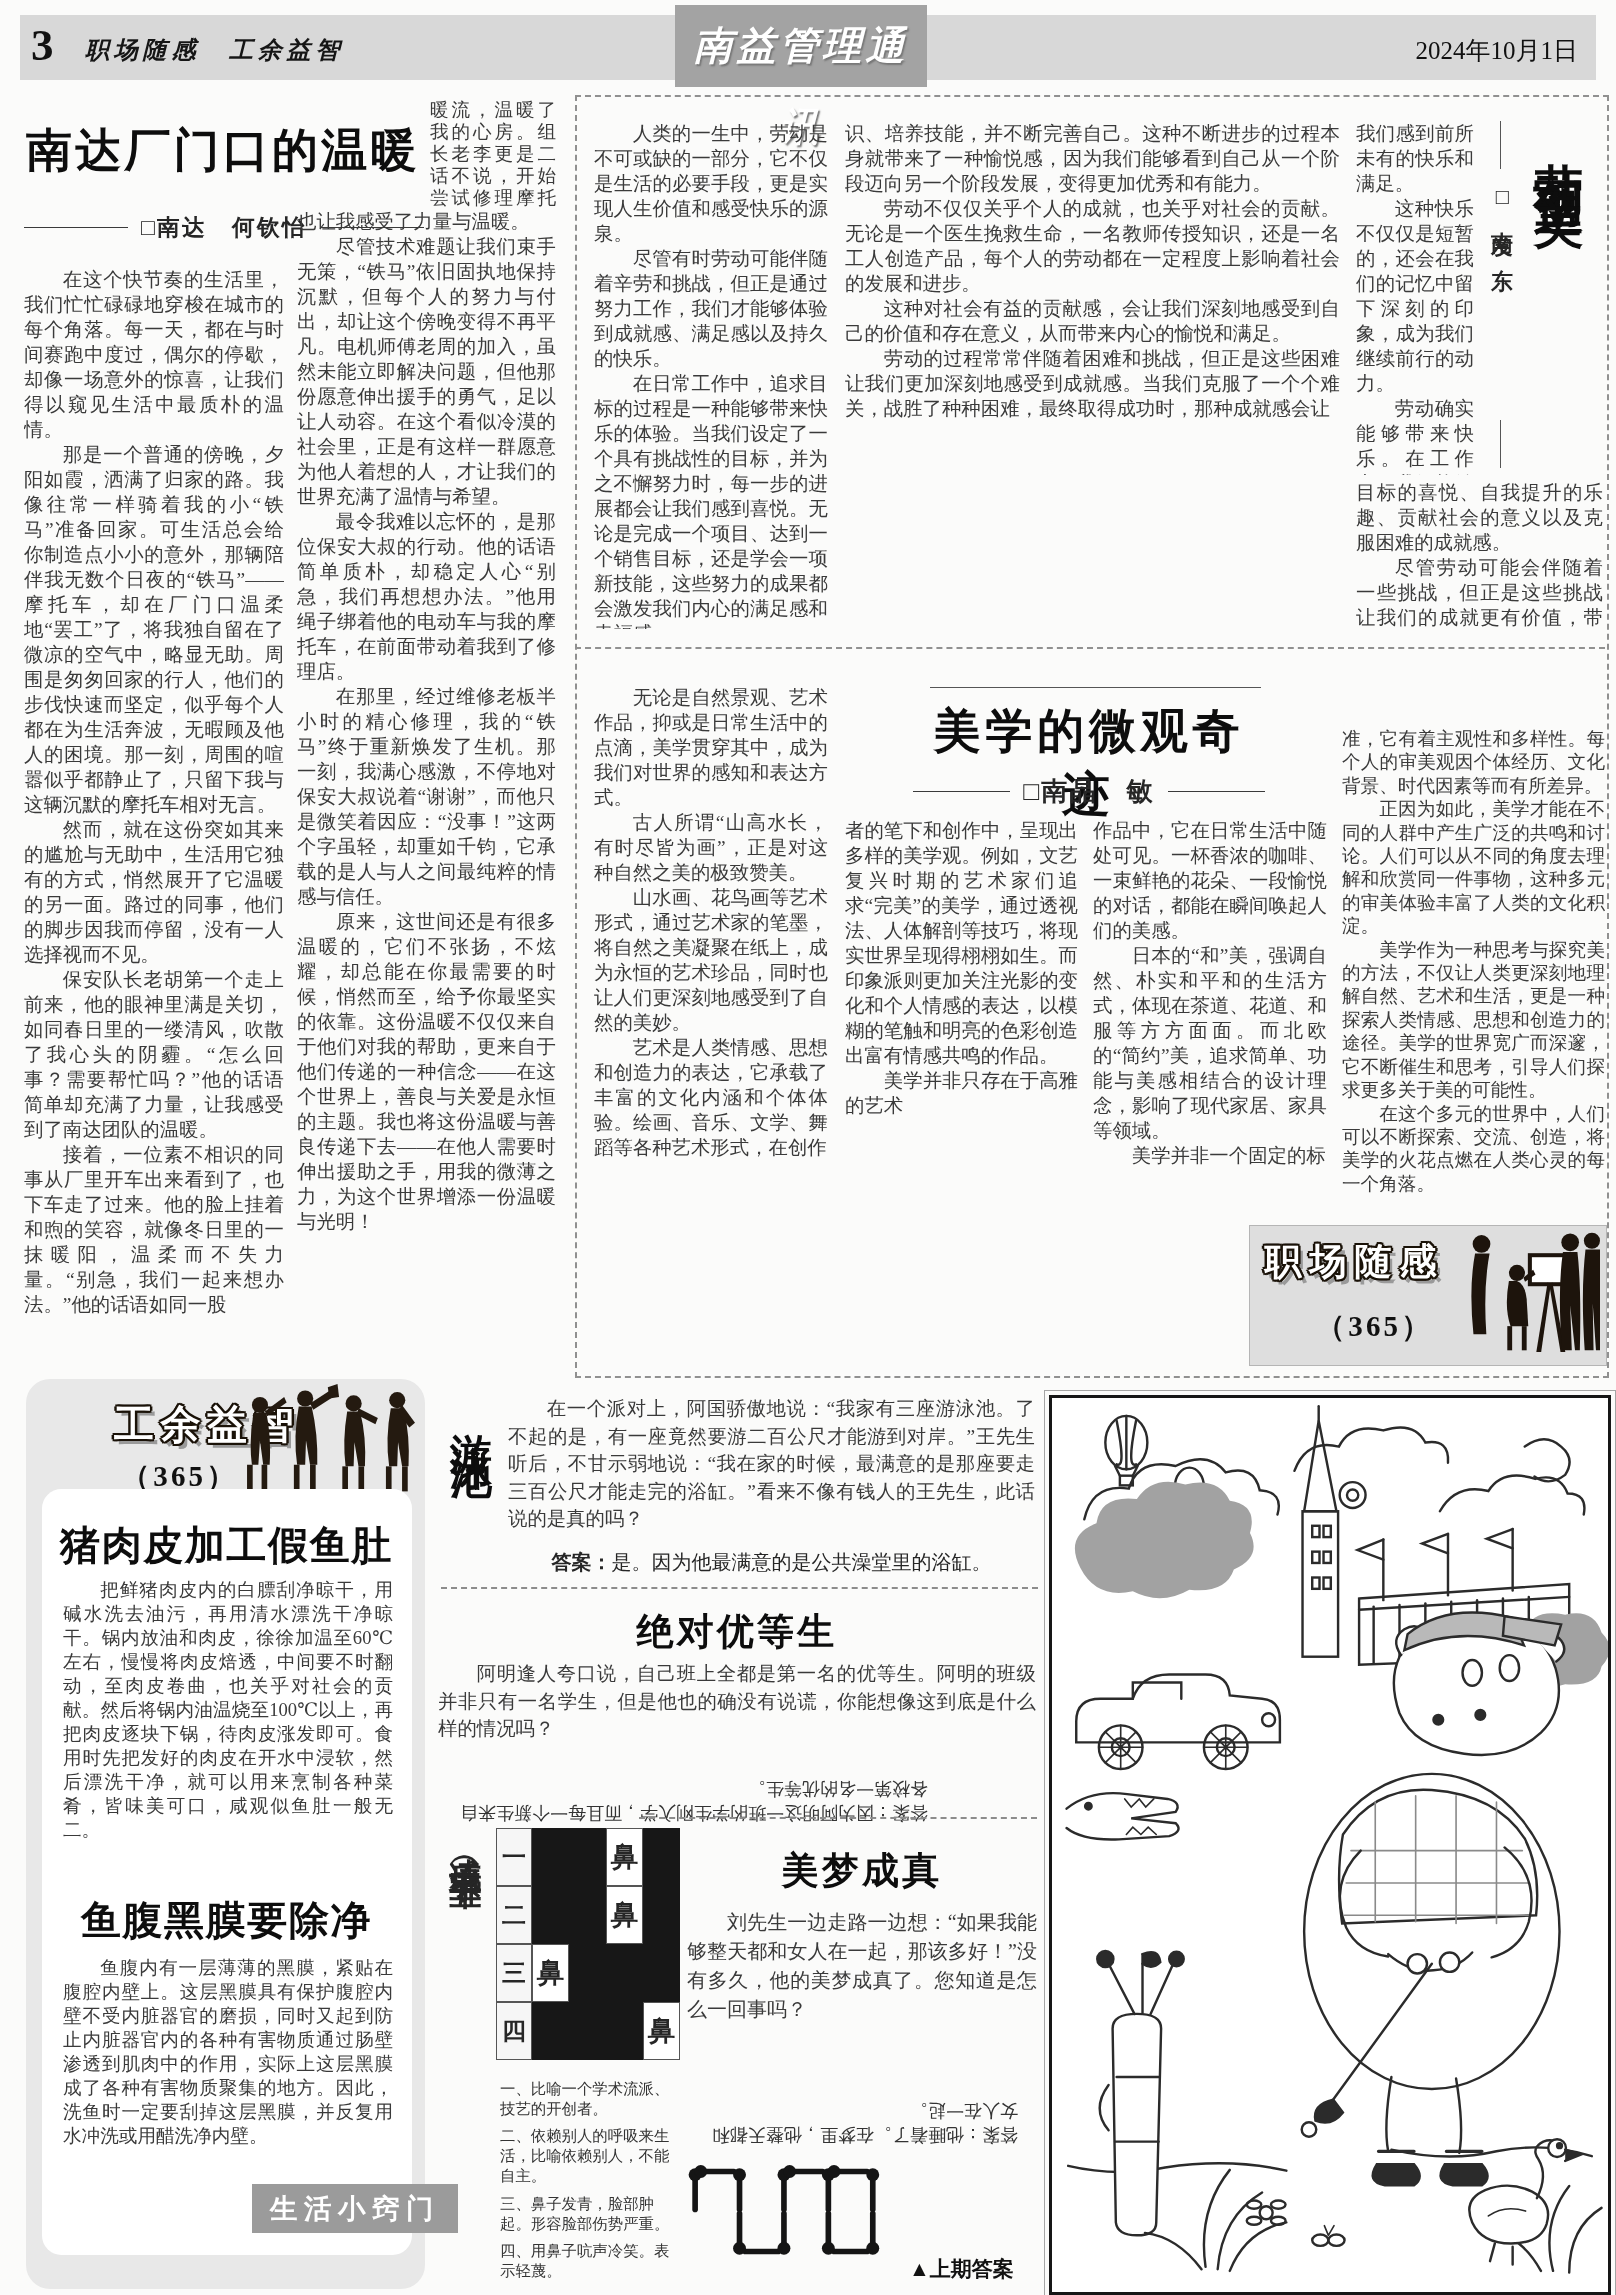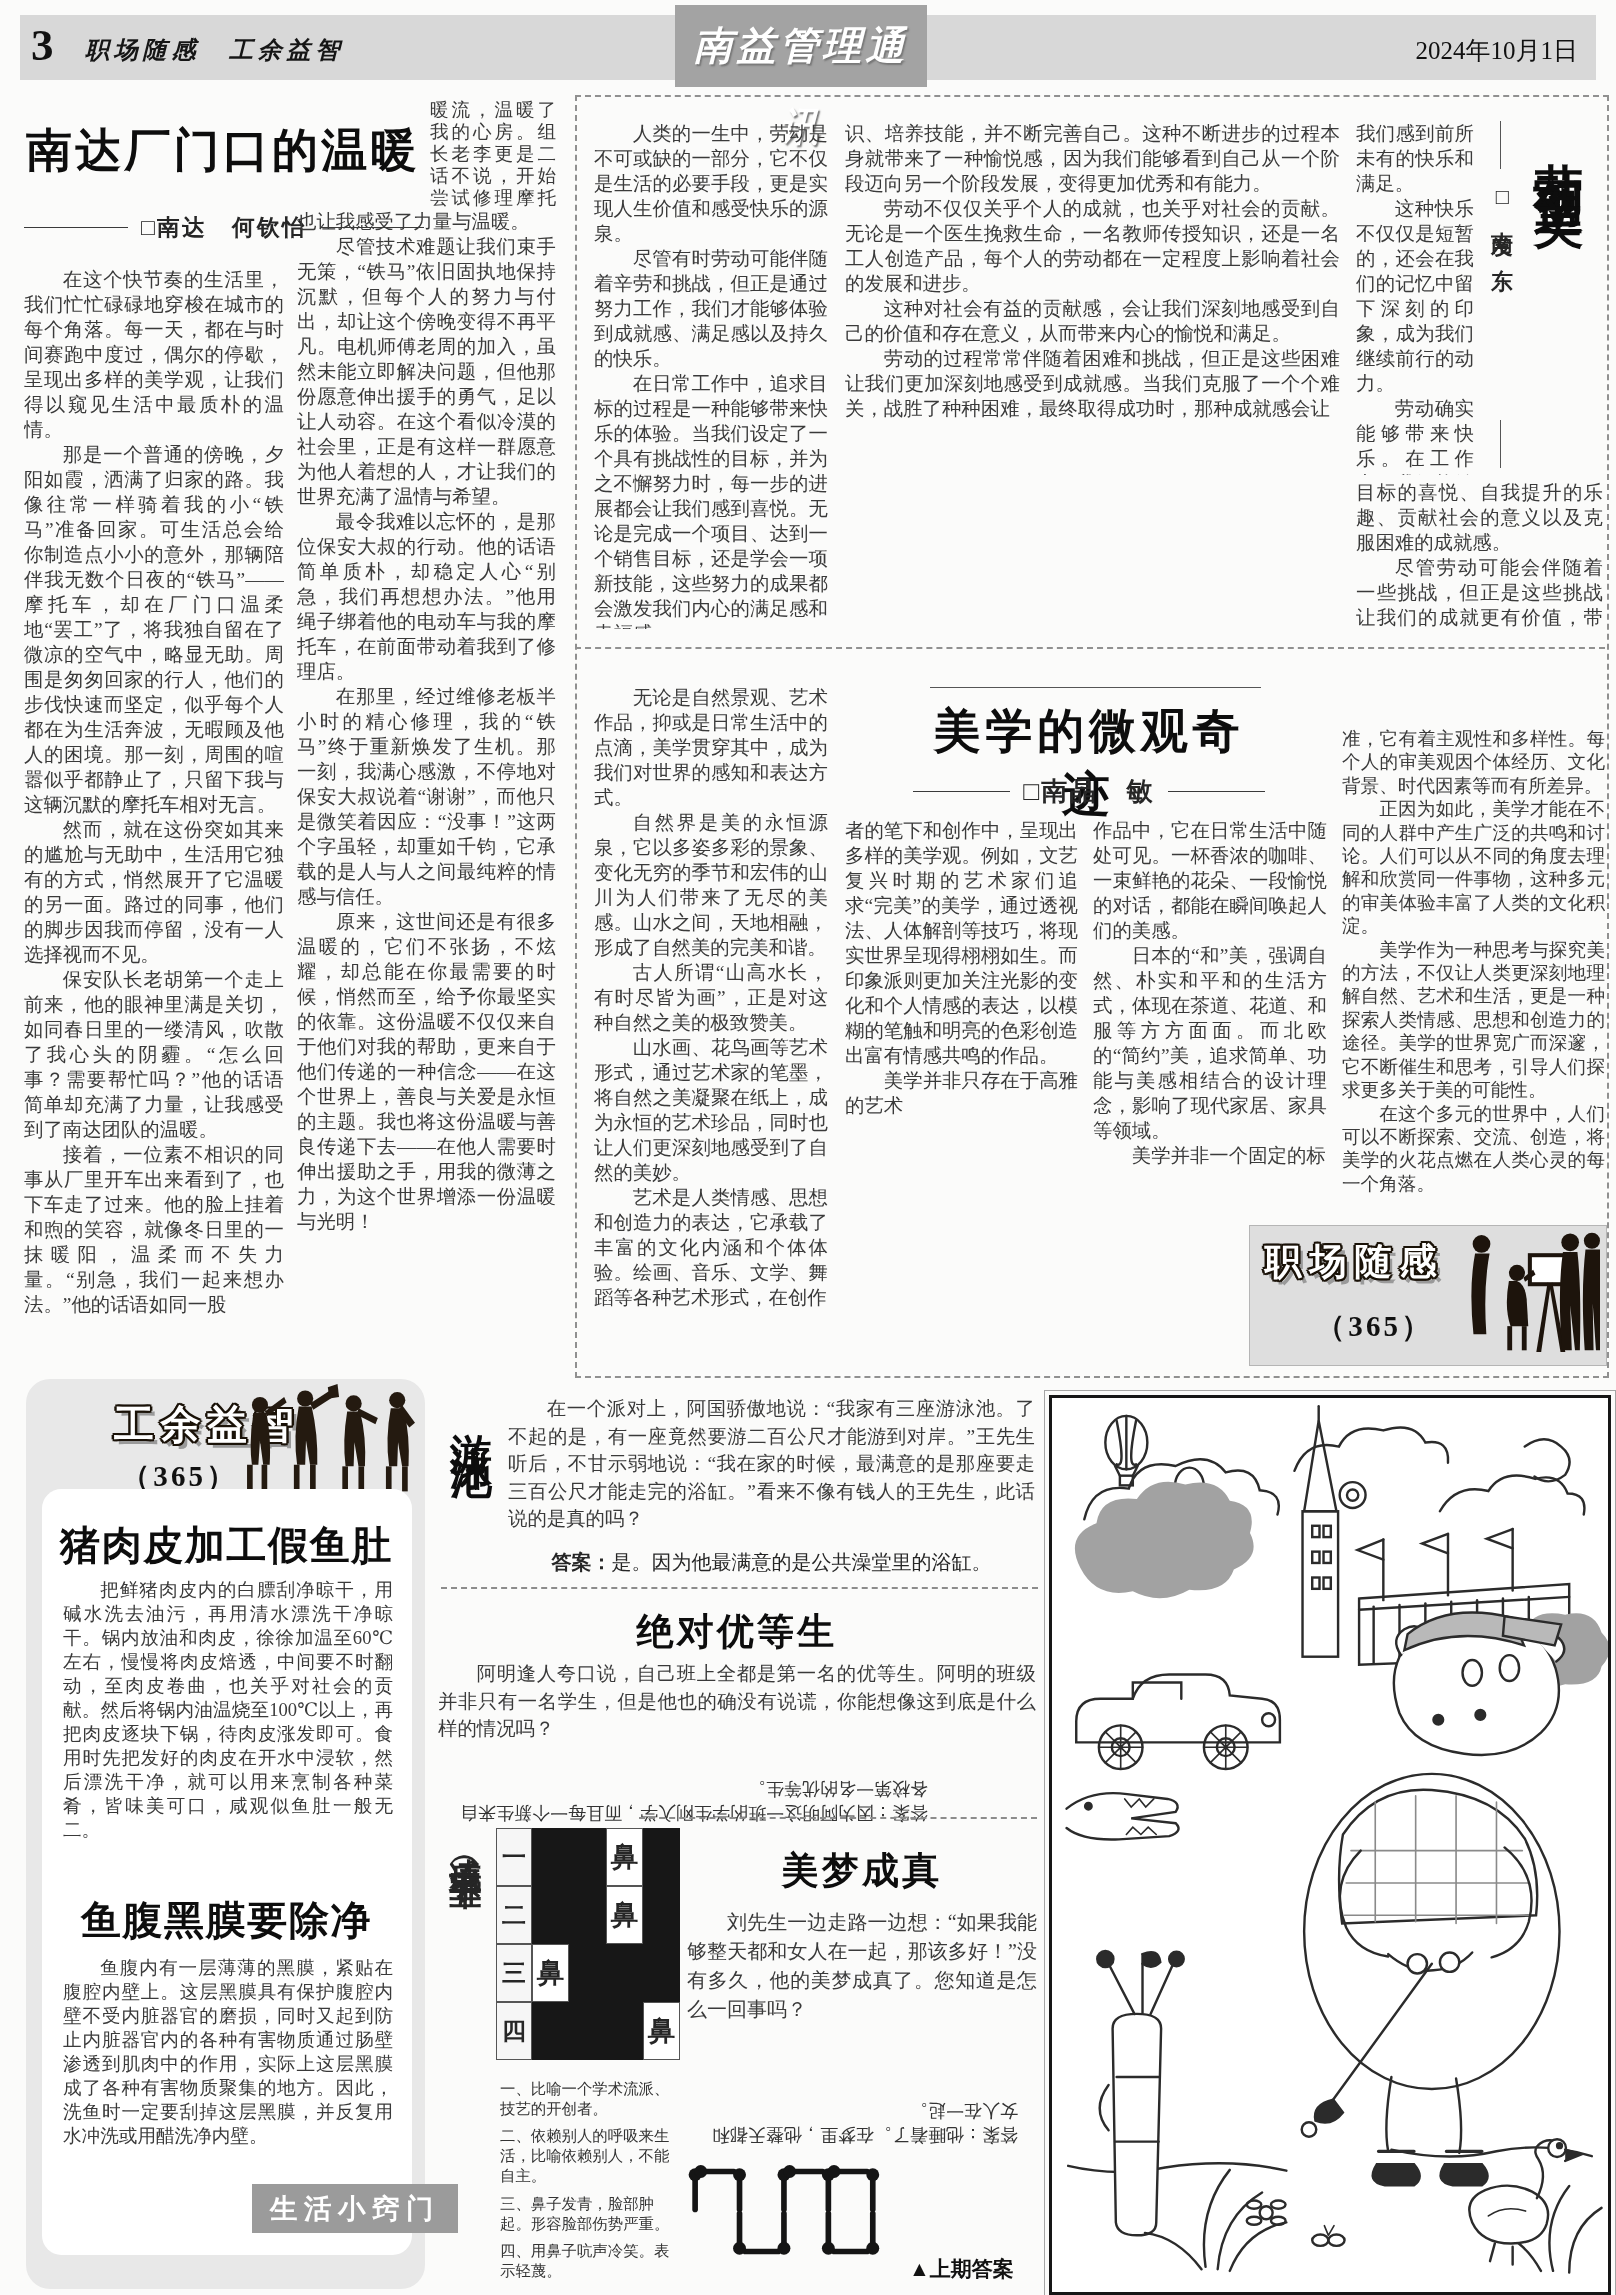--- a/index.html
+++ b/index.html
@@ -72,21 +72,21 @@
 <div class="hdate">2024年10月1日</div>
 
 <div class="abs a1title">南达厂门口的温暖</div>
 <div class="abs bylinerow" style="left:24px;top:212px;width:400px;">
   <span class="rule"></span>
   <span class="who">□南达　何钦怡</span>
   <span class="rule"></span>
 </div>
 <div class="abs jtext" style="left:430px;top:99px;width:126px;height:108px;font-size:18.6px;line-height:22px;">暖流，温暖了我的心房。组长老李更是二话不说，开始尝试修理摩托车，他的努力让我感动，</div>
 <div class="abs jtext" style="left:24px;top:267px;width:260px;height:1093px;">
-    <p>在这个快节奏的生活里，我们忙忙碌碌地穿梭在城市的每个角落。每一天，都在与时间赛跑中度过，偶尔的停歇，呈现出多样的美学观，让我们得以窥见生活中最质朴的温情。</p>
+    <p>在这个快节奏的生活里，我们忙忙碌碌地穿梭在城市的每个角落。每一天，都在与时间赛跑中度过，偶尔的停歇，却像一场意外的惊喜，让我们得以窥见生活中最质朴的温情。</p>
     <p>那是一个普通的傍晚，夕阳如霞，洒满了归家的路。我像往常一样骑着我的小“铁马”准备回家。可生活总会给你制造点小小的意外，那辆陪伴我无数个日夜的“铁马”——摩托车，却在厂门口温柔地“罢工”了，将我独自留在了微凉的空气中，略显无助。周围是匆匆回家的行人，他们的步伐快速而坚定，似乎每个人都在为生活奔波，无暇顾及他人的困境。那一刻，周围的喧嚣似乎都静止了，只留下我与这辆沉默的摩托车相对无言。</p>
     <p>然而，就在这份突如其来的尴尬与无助中，生活用它独有的方式，悄然展开了它温暖的另一面。路过的同事，他们的脚步因我而停留，没有一人选择视而不见。</p>
     <p>保安队长老胡第一个走上前来，他的眼神里满是关切，如同春日里的一缕清风，吹散了我心头的阴霾。“怎么回事？需要帮忙吗？”他的话语简单却充满了力量，让我感受到了南达团队的温暖。</p>
     <p>接着，一位素不相识的同事从厂里开车出来看到了，也下车走了过来。他的脸上挂着和煦的笑容，就像冬日里的一抹暖阳，温柔而不失力量。“别急，我们一起来想办法。”他的话语如同一股</p>
   </div>
 <div class="abs jtext noindent" style="left:297px;top:209px;width:259px;height:1151px;">
     <p>也让我感受了力量与温暖。</p>
     <p>尽管技术难题让我们束手无策，“铁马”依旧固执地保持沉默，但每个人的努力与付出，却让这个傍晚变得不再平凡。电机师傅老周的加入，虽然未能立即解决问题，但他那份愿意伸出援手的勇气，足以让人动容。在这个看似冷漠的社会里，正是有这样一群愿意为他人着想的人，才让我们的世界充满了温情与希望。</p>
     <p>最令我难以忘怀的，是那位保安大叔的行动。他的话语简单质朴，却稳定人心“别急，我们再想想办法。”他用绳子绑着他的电动车与我的摩托车，在前面带动着我到了修理店。</p>
     <p>在那里，经过维修老板半小时的精心修理，我的“铁马”终于重新焕发了生机。那一刻，我满心感激，不停地对保安大叔说着“谢谢”，而他只是微笑着因应：“没事！”这两个字虽轻，却重如千钧，它承载的是人与人之间最纯粹的情感与信任。</p>
@@ -123,21 +123,20 @@
 
 <div class="abs" style="left:930px;top:687px;width:331px;border-top:1.6px solid #555;"></div>
 <div class="abs aetitle" style="left:912px;top:700px;width:354px;">美学的微观奇迹</div>
 <div class="abs bylinerow" style="left:913px;top:774px;width:352px;">
   <span class="rule"></span>
   <span class="who" style="font-size:26px;">□南晶　敏</span>
   <span class="rule"></span>
 </div>
 <div class="abs jtext" style="left:594px;top:685px;width:234px;height:683px;">
     <p>无论是自然景观、艺术作品，抑或是日常生活中的点滴，美学贯穿其中，成为我们对世界的感知和表达方式。</p>
-    <p>自然界是美的永恒源泉，它以多姿多彩的景象、变化无穷的季节和宏伟的山川为人们带来了无尽的美感。山水之间，天地相融，形成了自然美的完美和谐。</p>
     <p>古人所谓“山高水长，有时尽皆为画”，正是对这种自然之美的极致赞美。</p>
     <p>山水画、花鸟画等艺术形式，通过艺术家的笔墨，将自然之美凝聚在纸上，成为永恒的艺术珍品，同时也让人们更深刻地感受到了自然的美妙。</p>
     <p>艺术是人类情感、思想和创造力的表达，它承载了丰富的文化内涵和个体体验。绘画、音乐、文学、舞蹈等各种艺术形式，在创作</p>
   </div>
 <div class="abs jtext noindent" style="left:845px;top:818px;width:233px;height:550px;">
     <p>者的笔下和创作中，呈现出多样的美学观。例如，文艺复兴时期的艺术家们追求“完美”的美学，通过透视法、人体解剖等技巧，将现实世界呈现得栩栩如生。而印象派则更加关注光影的变化和个人情感的表达，以模糊的笔触和明亮的色彩创造出富有情感共鸣的作品。</p>
     <p>美学并非只存在于高雅的艺术</p>
   </div>
 <div class="abs jtext noindent" style="left:1093px;top:818px;width:234px;height:388px;">
     <p>作品中，它在日常生活中随处可见。一杯香浓的咖啡、一束鲜艳的花朵、一段愉悦的对话，都能在瞬间唤起人们的美感。</p>

